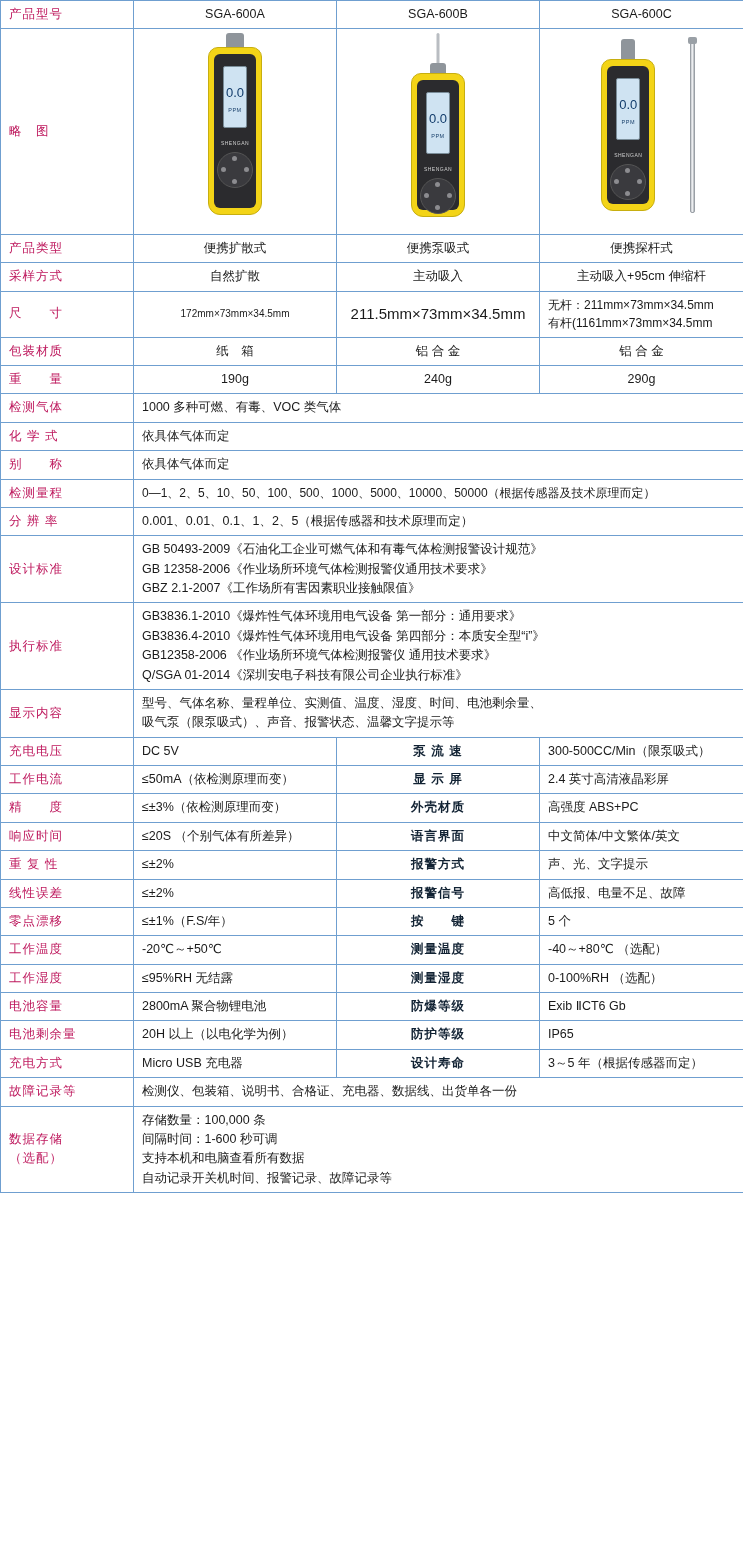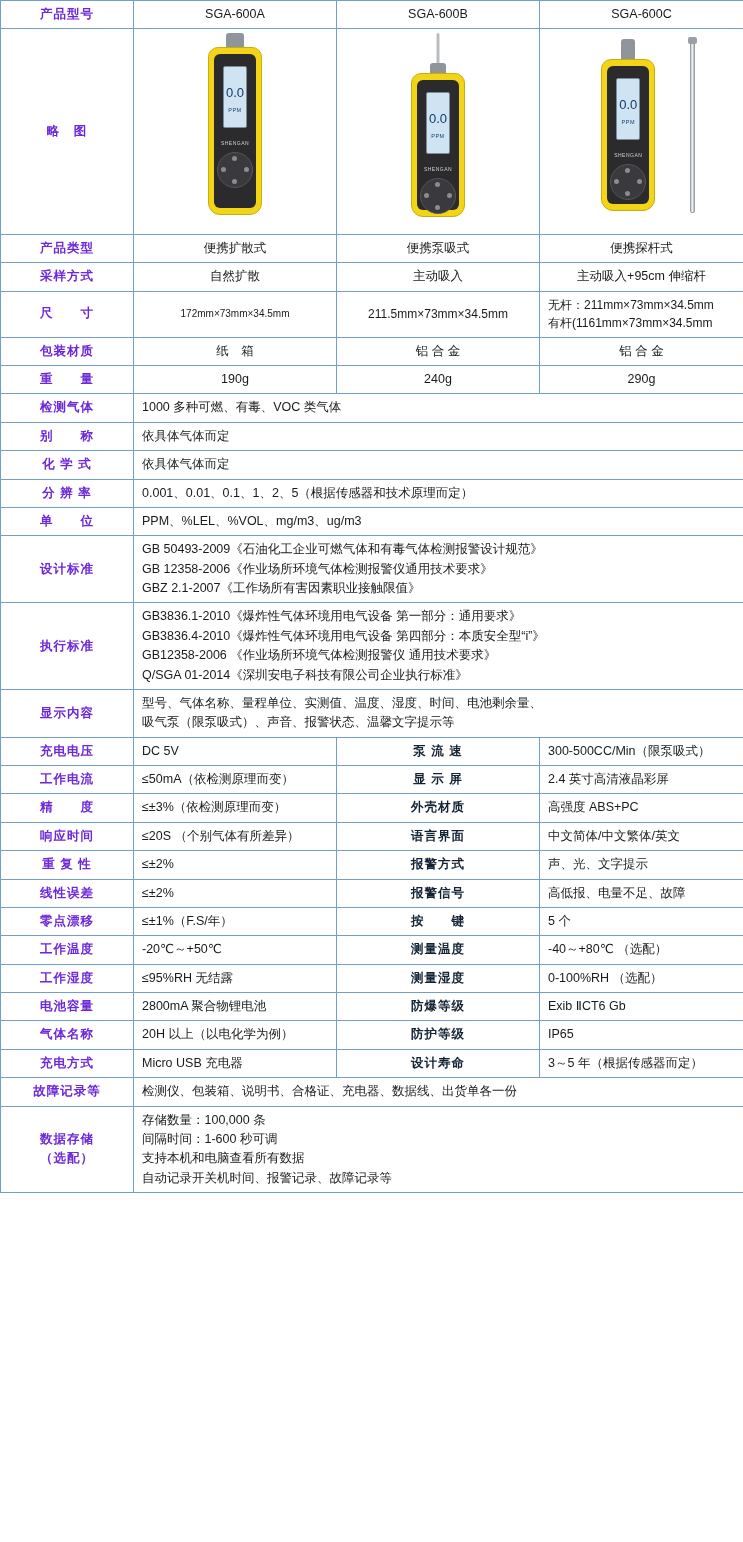--- a/index.html
+++ b/index.html
@@ -21,23 +21,23 @@
     border: 1px solid #6f9fd0;
     padding: 4px 8px;
     font-size: 12.5px;
     line-height: 1.55;
     vertical-align: middle;
     background: #ffffff;
   }
   
   td.lbl {
     background: #a9c7e8;
-    text-align: center;
-    font-weight: bold;
-    color: #6d28d9;
+    text-align: left;
+    font-weight: normal;
+    color: #be185d;
     font-size: 13px;
     letter-spacing: 1px;
     width: 133px;
   }
   td.lbl2 {
     background: #a9c7e8;
     text-align: center;
     font-weight: bold;
     color: #123;
     font-size: 13px;
@@ -255,21 +255,21 @@
     </tr>
     <tr>
       <td class="lbl">采样方式</td>
       <td class="ctr">自然扩散</td>
       <td class="ctr">主动吸入</td>
       <td class="ctr">主动吸入+95cm 伸缩杆</td>
     </tr>
     <tr>
       <td class="lbl">尺　　寸</td>
       <td class="ctr" style="font-size:10px;">172mm×73mm×34.5mm</td>
-      <td class="ctr" style="font-size:12px;">211.5mm×73mm×34.5mm</td>
+      <td class="ctr" style="font-size:15px;">211.5mm×73mm×34.5mm</td>
       <td class="val multi" style="font-size:12px;">
         <span>无杆：211mm×73mm×34.5mm</span>
         <span>有杆(1161mm×73mm×34.5mm</span>
       </td>
     </tr>
     <tr>
       <td class="lbl">包装材质</td>
       <td class="ctr">纸　箱</td>
       <td class="ctr">铝 合 金</td>
       <td class="ctr">铝 合 金</td>
@@ -279,34 +279,34 @@
       <td class="ctr">190g</td>
       <td class="ctr">240g</td>
       <td class="ctr">290g</td>
     </tr>
 
     <tr>
       <td class="lbl">检测气体</td>
       <td class="val" colspan="3">1000 多种可燃、有毒、VOC 类气体</td>
     </tr>
     <tr>
+      <td class="lbl">化 学 式</td>
+      <td class="val" colspan="3">依具体气体而定</td>
+    </tr>
+    <tr>
       <td class="lbl">别　　称</td>
       <td class="val" colspan="3">依具体气体而定</td>
     </tr>
     <tr>
-      <td class="lbl">化 学 式</td>
-      <td class="val" colspan="3">依具体气体而定</td>
+      <td class="lbl">检测量程</td>
+      <td class="val" colspan="3" style="font-size:12px;">0—1、2、5、10、50、100、500、1000、5000、10000、50000（根据传感器及技术原理而定）</td>
     </tr>
     <tr>
       <td class="lbl">分 辨 率</td>
       <td class="val" colspan="3">0.001、0.01、0.1、1、2、5（根据传感器和技术原理而定）</td>
-    </tr>
-    <tr>
-      <td class="lbl">单　　位</td>
-      <td class="val" colspan="3">PPM、%LEL、%VOL、mg/m3、ug/m3</td>
     </tr>
 
     <tr>
       <td class="lbl">设计标准</td>
       <td class="val multi notes" colspan="3">
         <span>GB 50493-2009《石油化工企业可燃气体和有毒气体检测报警设计规范》</span>
         <span>GB 12358-2006《作业场所环境气体检测报警仪通用技术要求》</span>
         <span>GBZ 2.1-2007《工作场所有害因素职业接触限值》</span>
       </td>
     </tr>
@@ -383,21 +383,21 @@
       <td class="lbl2">测量湿度</td>
       <td class="val">0-100%RH （选配）</td>
     </tr>
     <tr>
       <td class="lbl">电池容量</td>
       <td class="val">2800mA 聚合物锂电池</td>
       <td class="lbl2">防爆等级</td>
       <td class="val">Exib ⅡCT6 Gb</td>
     </tr>
     <tr>
-      <td class="lbl">气体名称</td>
+      <td class="lbl">电池剩余量</td>
       <td class="val">20H 以上（以电化学为例）</td>
       <td class="lbl2">防护等级</td>
       <td class="val">IP65</td>
     </tr>
     <tr>
       <td class="lbl">充电方式</td>
       <td class="val">Micro USB 充电器</td>
       <td class="lbl2">设计寿命</td>
       <td class="val">3～5 年（根据传感器而定）</td>
     </tr>

